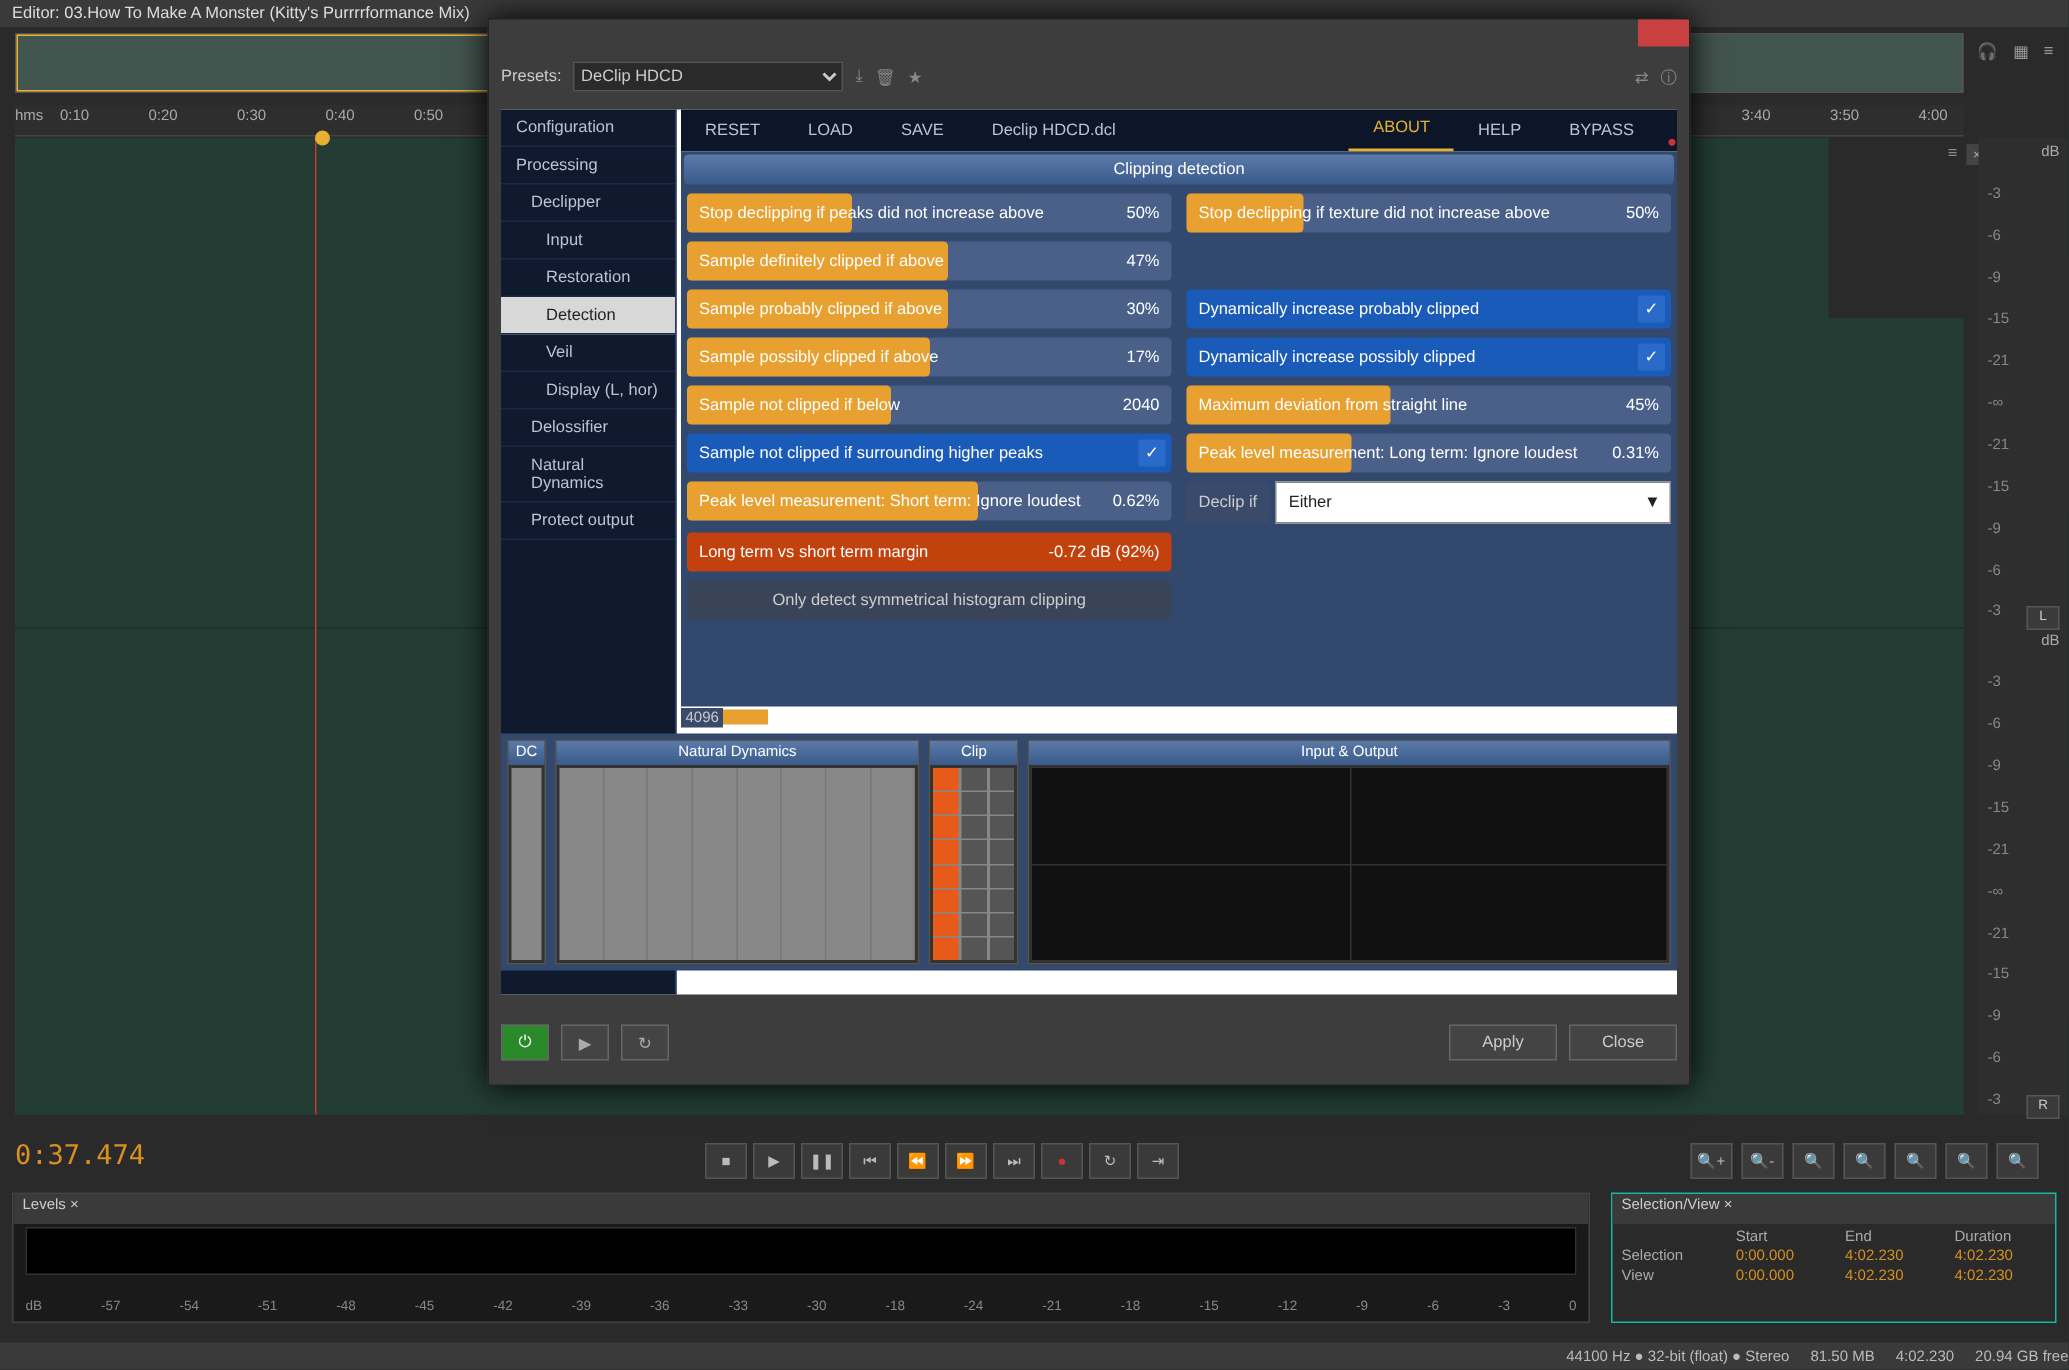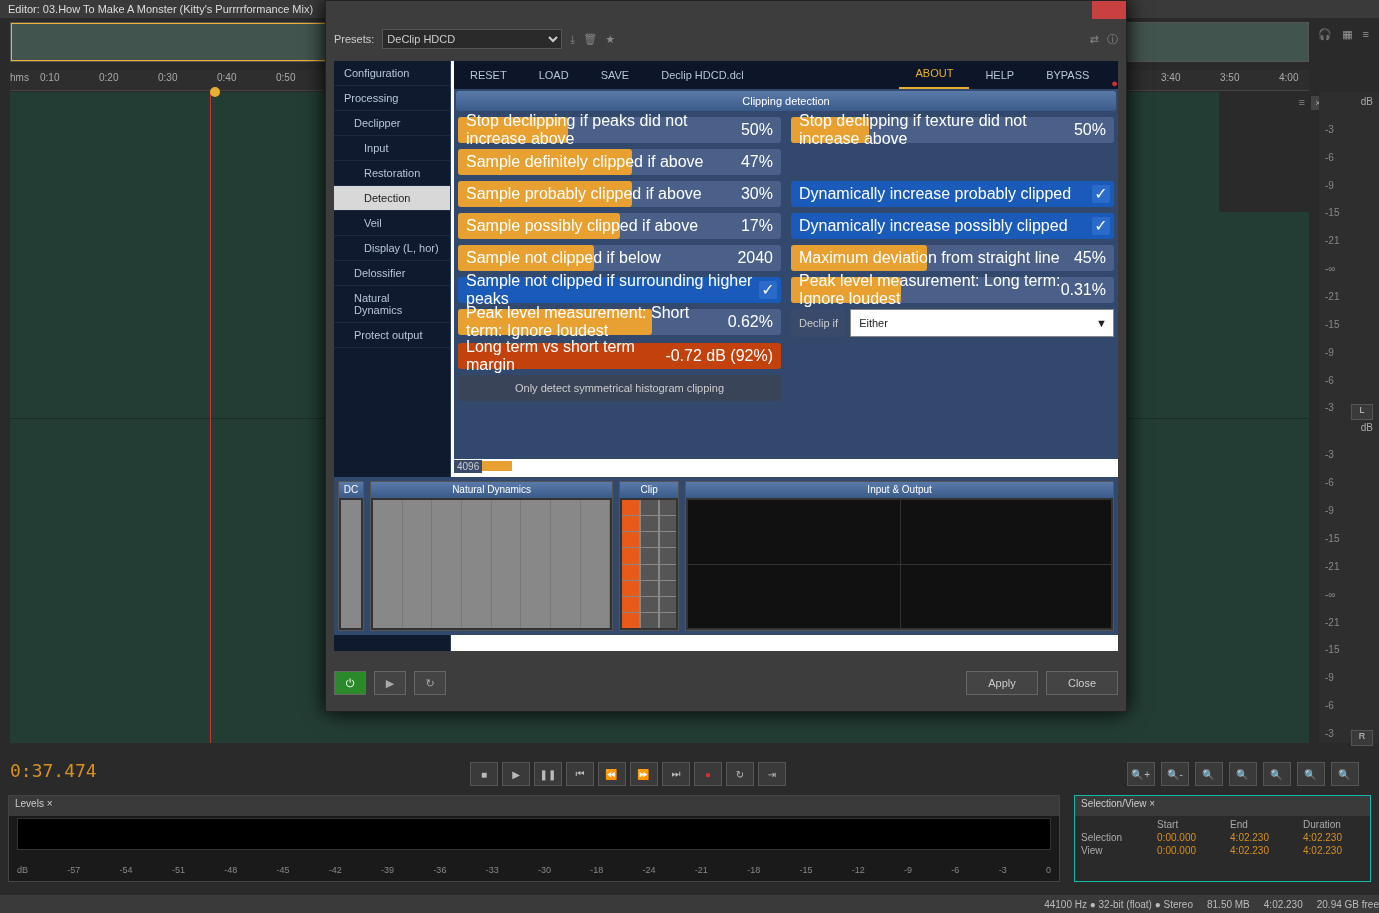--- a/index.html
+++ b/index.html
@@ -34,40 +34,40 @@
 
 .selview{position:absolute;right:8px;top:795px;width:295px;height:85px;background:#2a2a2a;border:1px solid #14b8a6}
 .selview .tab{height:16px;background:#3a3a3a;padding:2px 6px;font-size:10px}
 .selview table{width:100%;font-size:10px;border-collapse:collapse;margin-top:2px}
 .selview th{color:#aaa;text-align:left;padding:1px 6px;font-weight:normal}
 .selview td{padding:1px 6px;color:#d89020}
 .selview td.lbl{color:#aaa}
 
 .status{position:absolute;left:0;bottom:0;width:100%;height:18px;background:#3a3a3a;display:flex;align-items:center;justify-content:flex-end;gap:14px;padding-right:10px;font-size:10px;color:#bbb}
 
-.dlg{position:absolute;left:325px;top:0;width:800px;height:710px;background:#3d3d3d;border:1px solid #222;box-shadow:0 0 20px #000}
+.dlg{position:absolute;left:325px;top:12px;width:800px;height:710px;background:#3d3d3d;border:1px solid #222;box-shadow:0 0 20px #000}
 .dlg .closewin{position:absolute;right:0;top:0;width:34px;height:18px;background:#c94040}
 .dlg .presetrow{position:absolute;left:8px;top:26px;right:8px;height:24px;display:flex;align-items:center;gap:8px}
 .dlg select{background:#2a2a2a;color:#ccc;border:1px solid #555;height:20px;font-size:11px;width:180px}
 .dlg .pico{color:#888;cursor:pointer}
 .dlg .inner{position:absolute;left:8px;top:60px;right:8px;bottom:60px;background:#fff}
 .tree{position:absolute;left:0;top:0;width:116px;bottom:0;background:#0f1a2e;border-right:1px solid #2a3a5a}
 .tree .item{padding:6px 10px;color:#b8c4d8;font-size:11px;border-bottom:1px solid #1a2842;cursor:pointer}
 .tree .item.l2{padding-left:20px}
 .tree .item.l3{padding-left:30px}
 .tree .item.sel{background:#d8d8d8;color:#222}
 .hdr{position:absolute;left:120px;top:0;right:0;height:28px;background:#0d1628;display:flex;align-items:flex-end}
 .hdr .hbtn{padding:0 16px;color:#b8c4d8;height:100%;display:flex;align-items:center;cursor:pointer;font-size:11px}
 .hdr .hbtn.about{color:#e8b030;border-bottom:2px solid #e8b030}
 .hdr .spacer{flex:1}
 .hdr .dot{color:#c33;margin-left:6px}
 .panel{position:absolute;left:120px;top:28px;right:0;height:370px;background:#32486c;overflow:hidden}
 .panel .title{background:linear-gradient(#5a7aaa,#3a5a8a);height:20px;text-align:center;color:#fff;font-size:11px;line-height:20px;margin:2px;border-radius:3px}
 .panel .grid{padding:4px;display:grid;grid-template-columns:1fr 1fr;gap:6px 10px}
-.slider{position:relative;height:26px;background:#4a6088;border-radius:3px;display:flex;align-items:center;padding:0 8px;color:#fff;font-size:16px}
+.slider{position:relative;height:26px;background:#4a6088;border-radius:3px;display:flex;align-items:center;padding:0 8px;color:#fff;font-size:11px}
 .slider .fill{position:absolute;left:0;top:0;bottom:0;background:#e8a030;border-radius:3px}
 .slider .txt{position:relative;z-index:1;flex:1}
 .slider .val{position:relative;z-index:1;color:#fff}
 .slider.blue{background:#1a5ab8}
 .slider.blue .chk{position:absolute;right:4px;top:4px;width:18px;height:18px;background:#2a6ac8;color:#fff;text-align:center;line-height:18px;border-radius:2px}
 .slider.grey{background:#c2410c}
 .declipif{display:flex;gap:4px;height:28px}
 .declipif .lbl{background:#3a4a6a;color:#ccc;padding:4px 8px;border-radius:3px;display:flex;align-items:center}
 .declipif .dd{flex:1;background:#fff;color:#222;border:1px solid #888;display:flex;align-items:center;padding:0 8px;position:relative}
 .declipif .dd::after{content:"▼";position:absolute;right:6px;color:#222}

